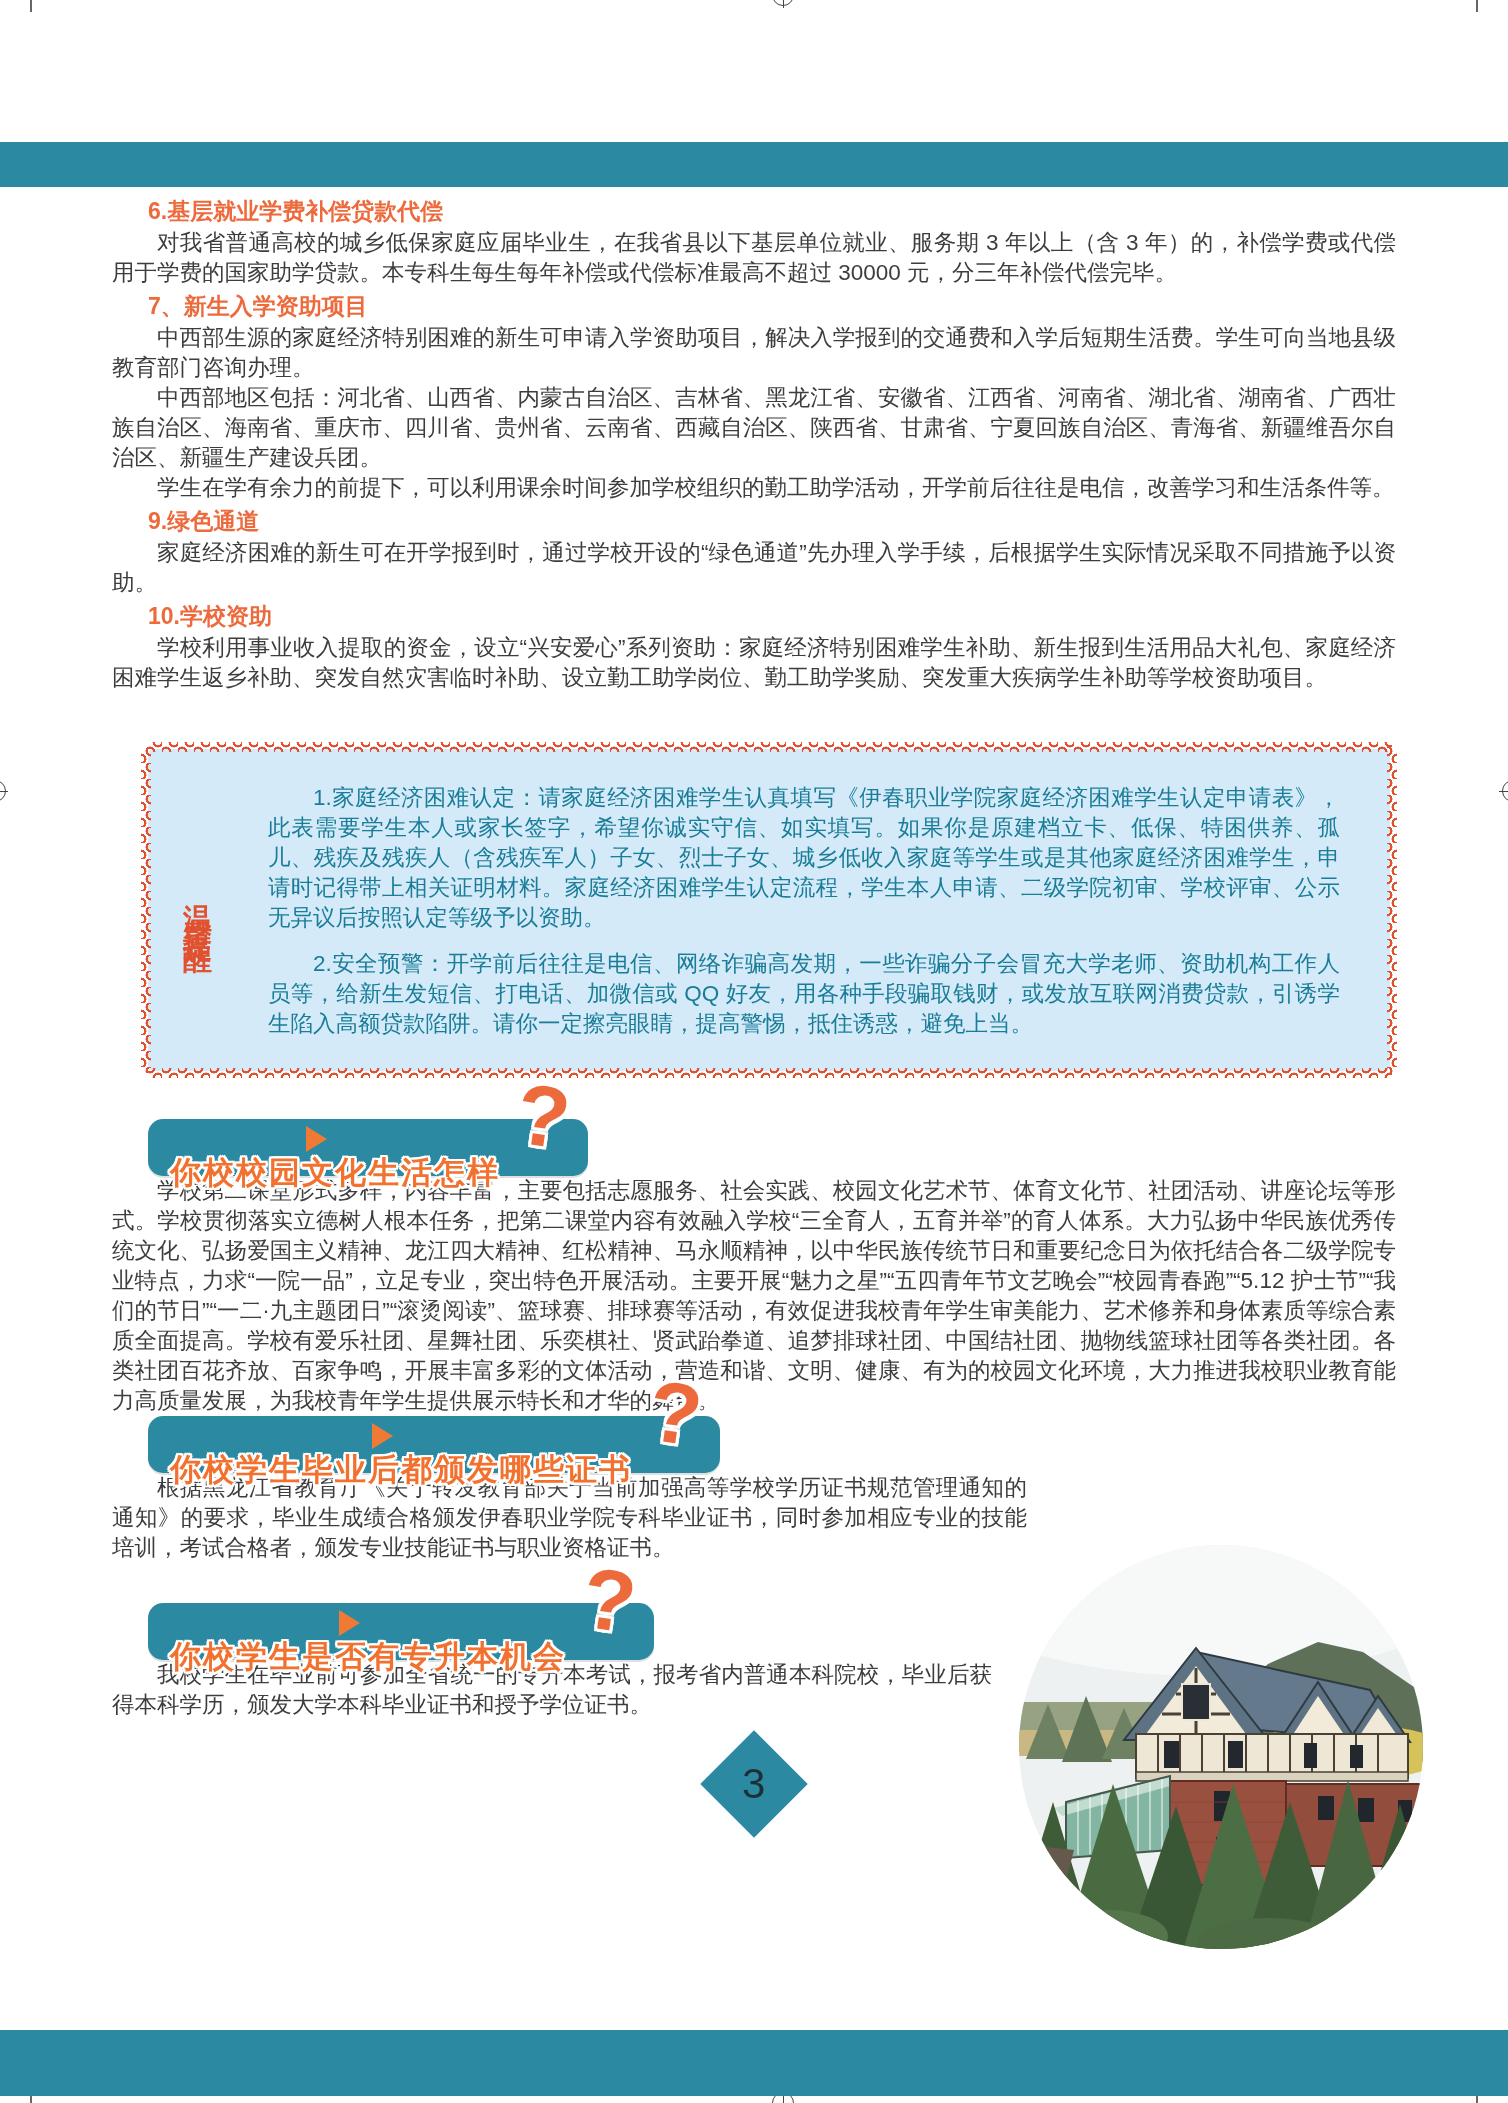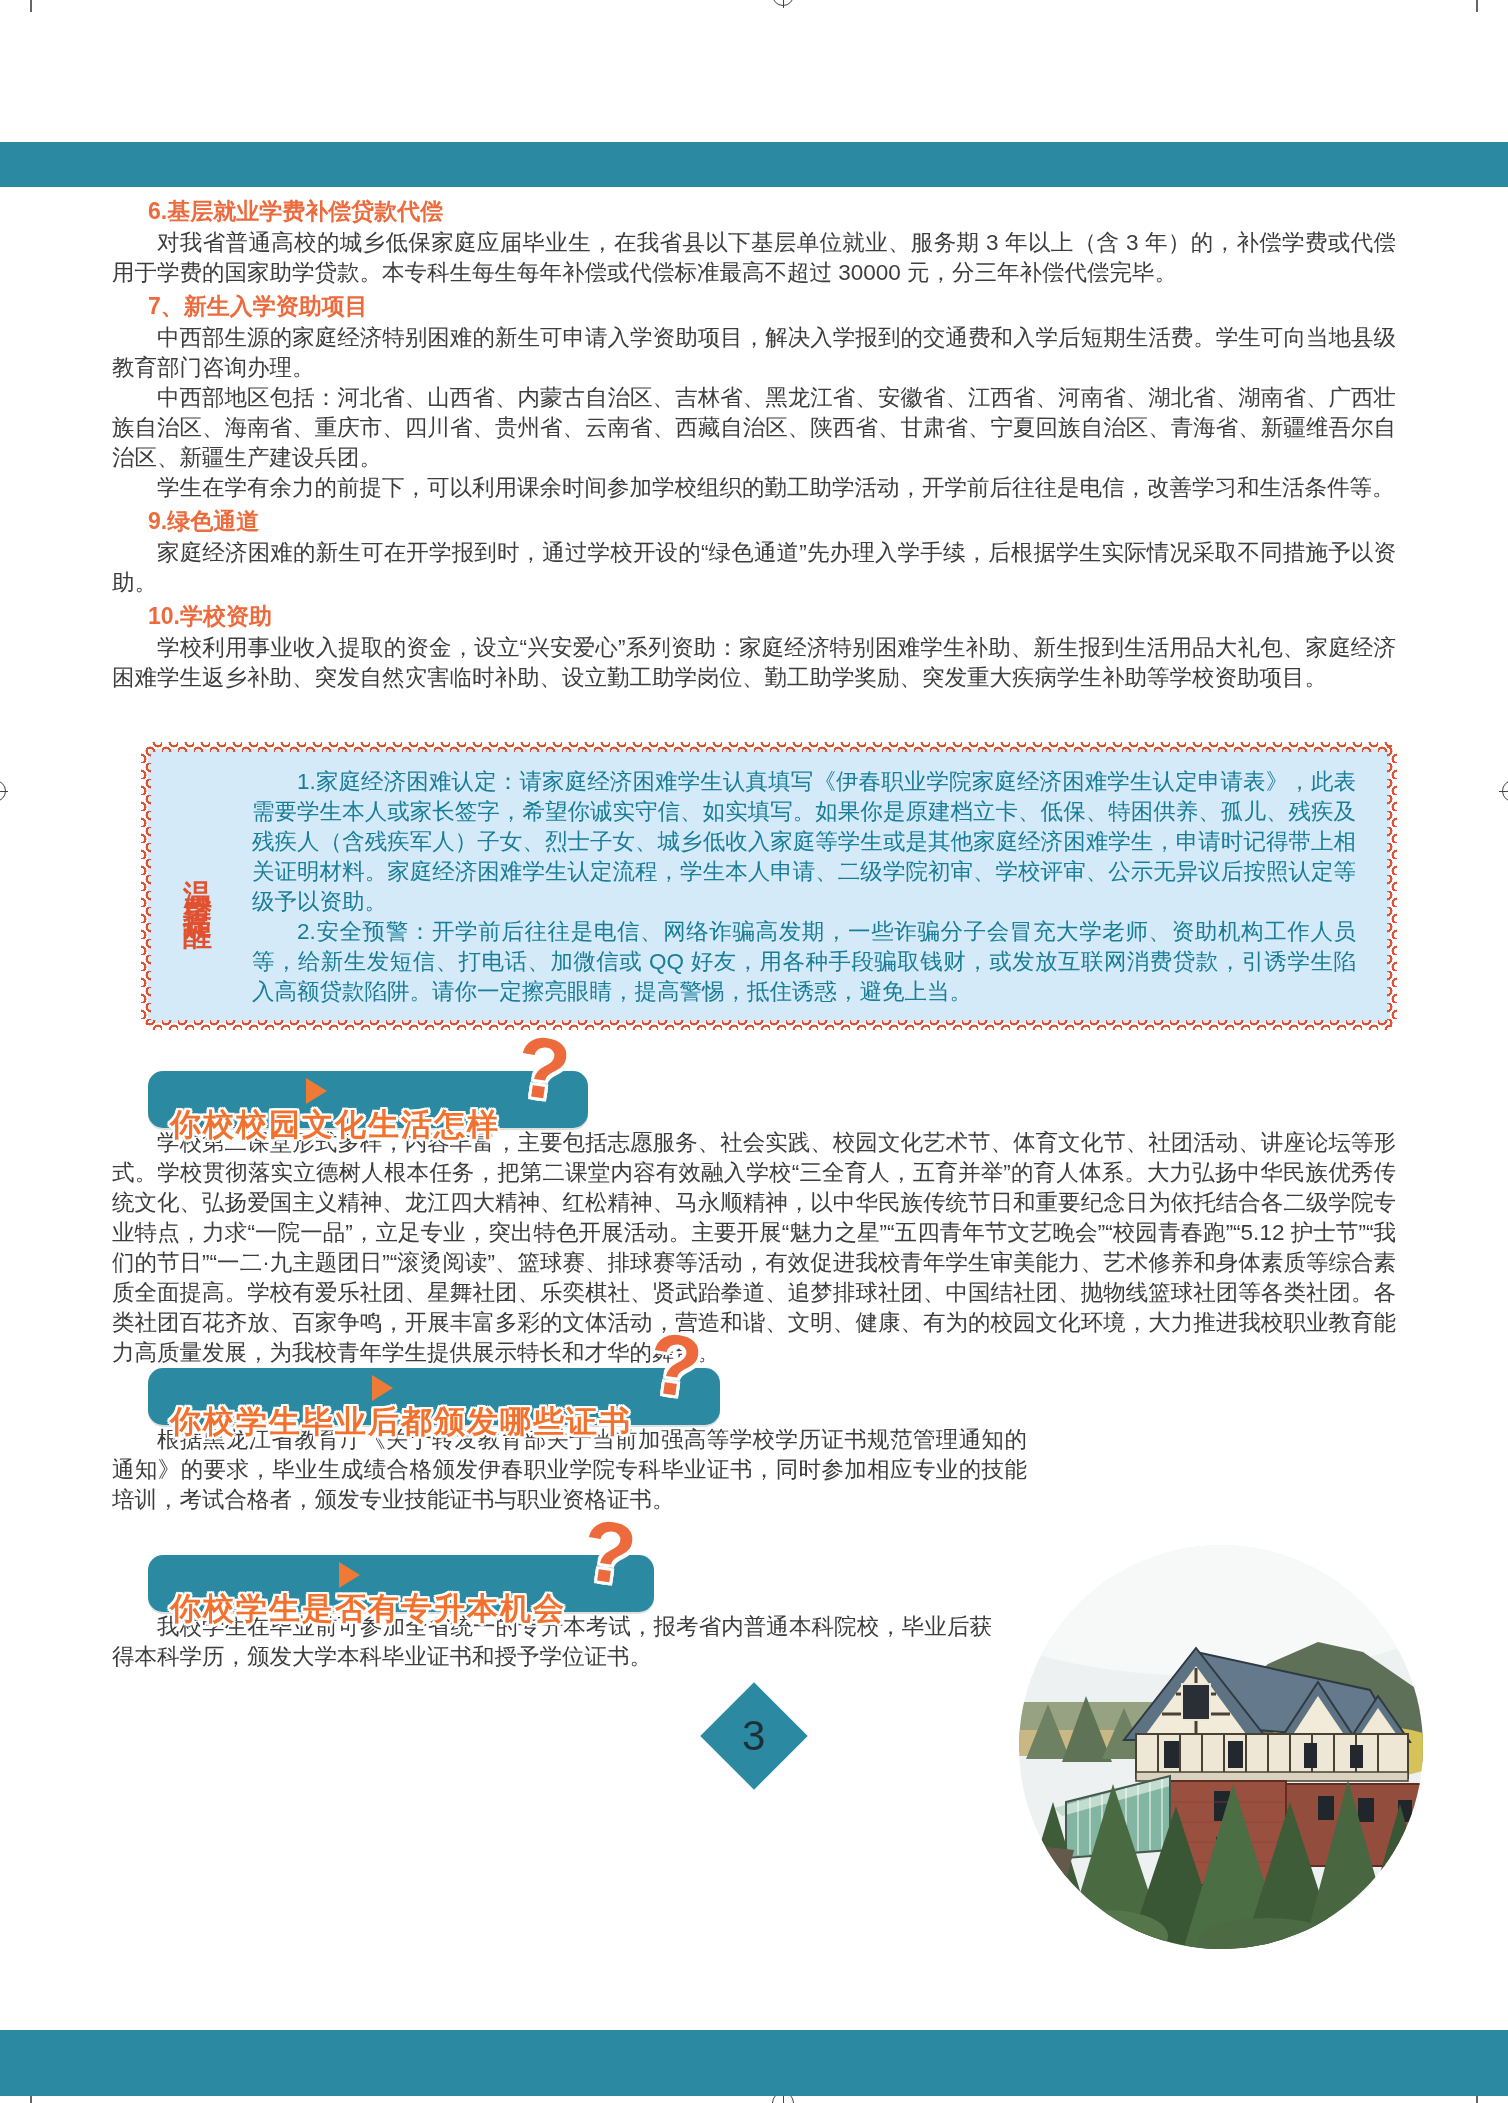--- a/index.html
+++ b/index.html
@@ -26,21 +26,21 @@
   p.body{
     margin:0;font-size:22.5px;line-height:30px;text-indent:2em;text-align:justify;
     color:var(--c-body_text,#3d3d3d);
   }
   
   .reminder-box{
     position:relative;margin:56px 6px 0 36px;background:var(--c-reminder_bg,#d4eaf8);
     border-radius:6px;padding:18px 34px 16px 104px;box-sizing:border-box;
   }
   .reminder-box p{
-    margin:0;font-size:22.5px;line-height:30px;text-indent:2em;text-align:justify;
+    margin:16px;font-size:22.5px;line-height:30px;text-indent:2em;text-align:justify;
     color:var(--c-reminder_text,#1a7d98);
   }
   .reminder-label{
     position:absolute;left:30px;top:50%;transform:translateY(-50%);
     writing-mode:vertical-rl;letter-spacing:14px;font-size:29px;font-weight:bold;
     color:var(--c-reminder_border,#e2512f);
   }
   .wave{position:absolute;pointer-events:none;}
   .wave.t{left:-2px;right:-2px;top:-7px;height:10px;
     background-image:

